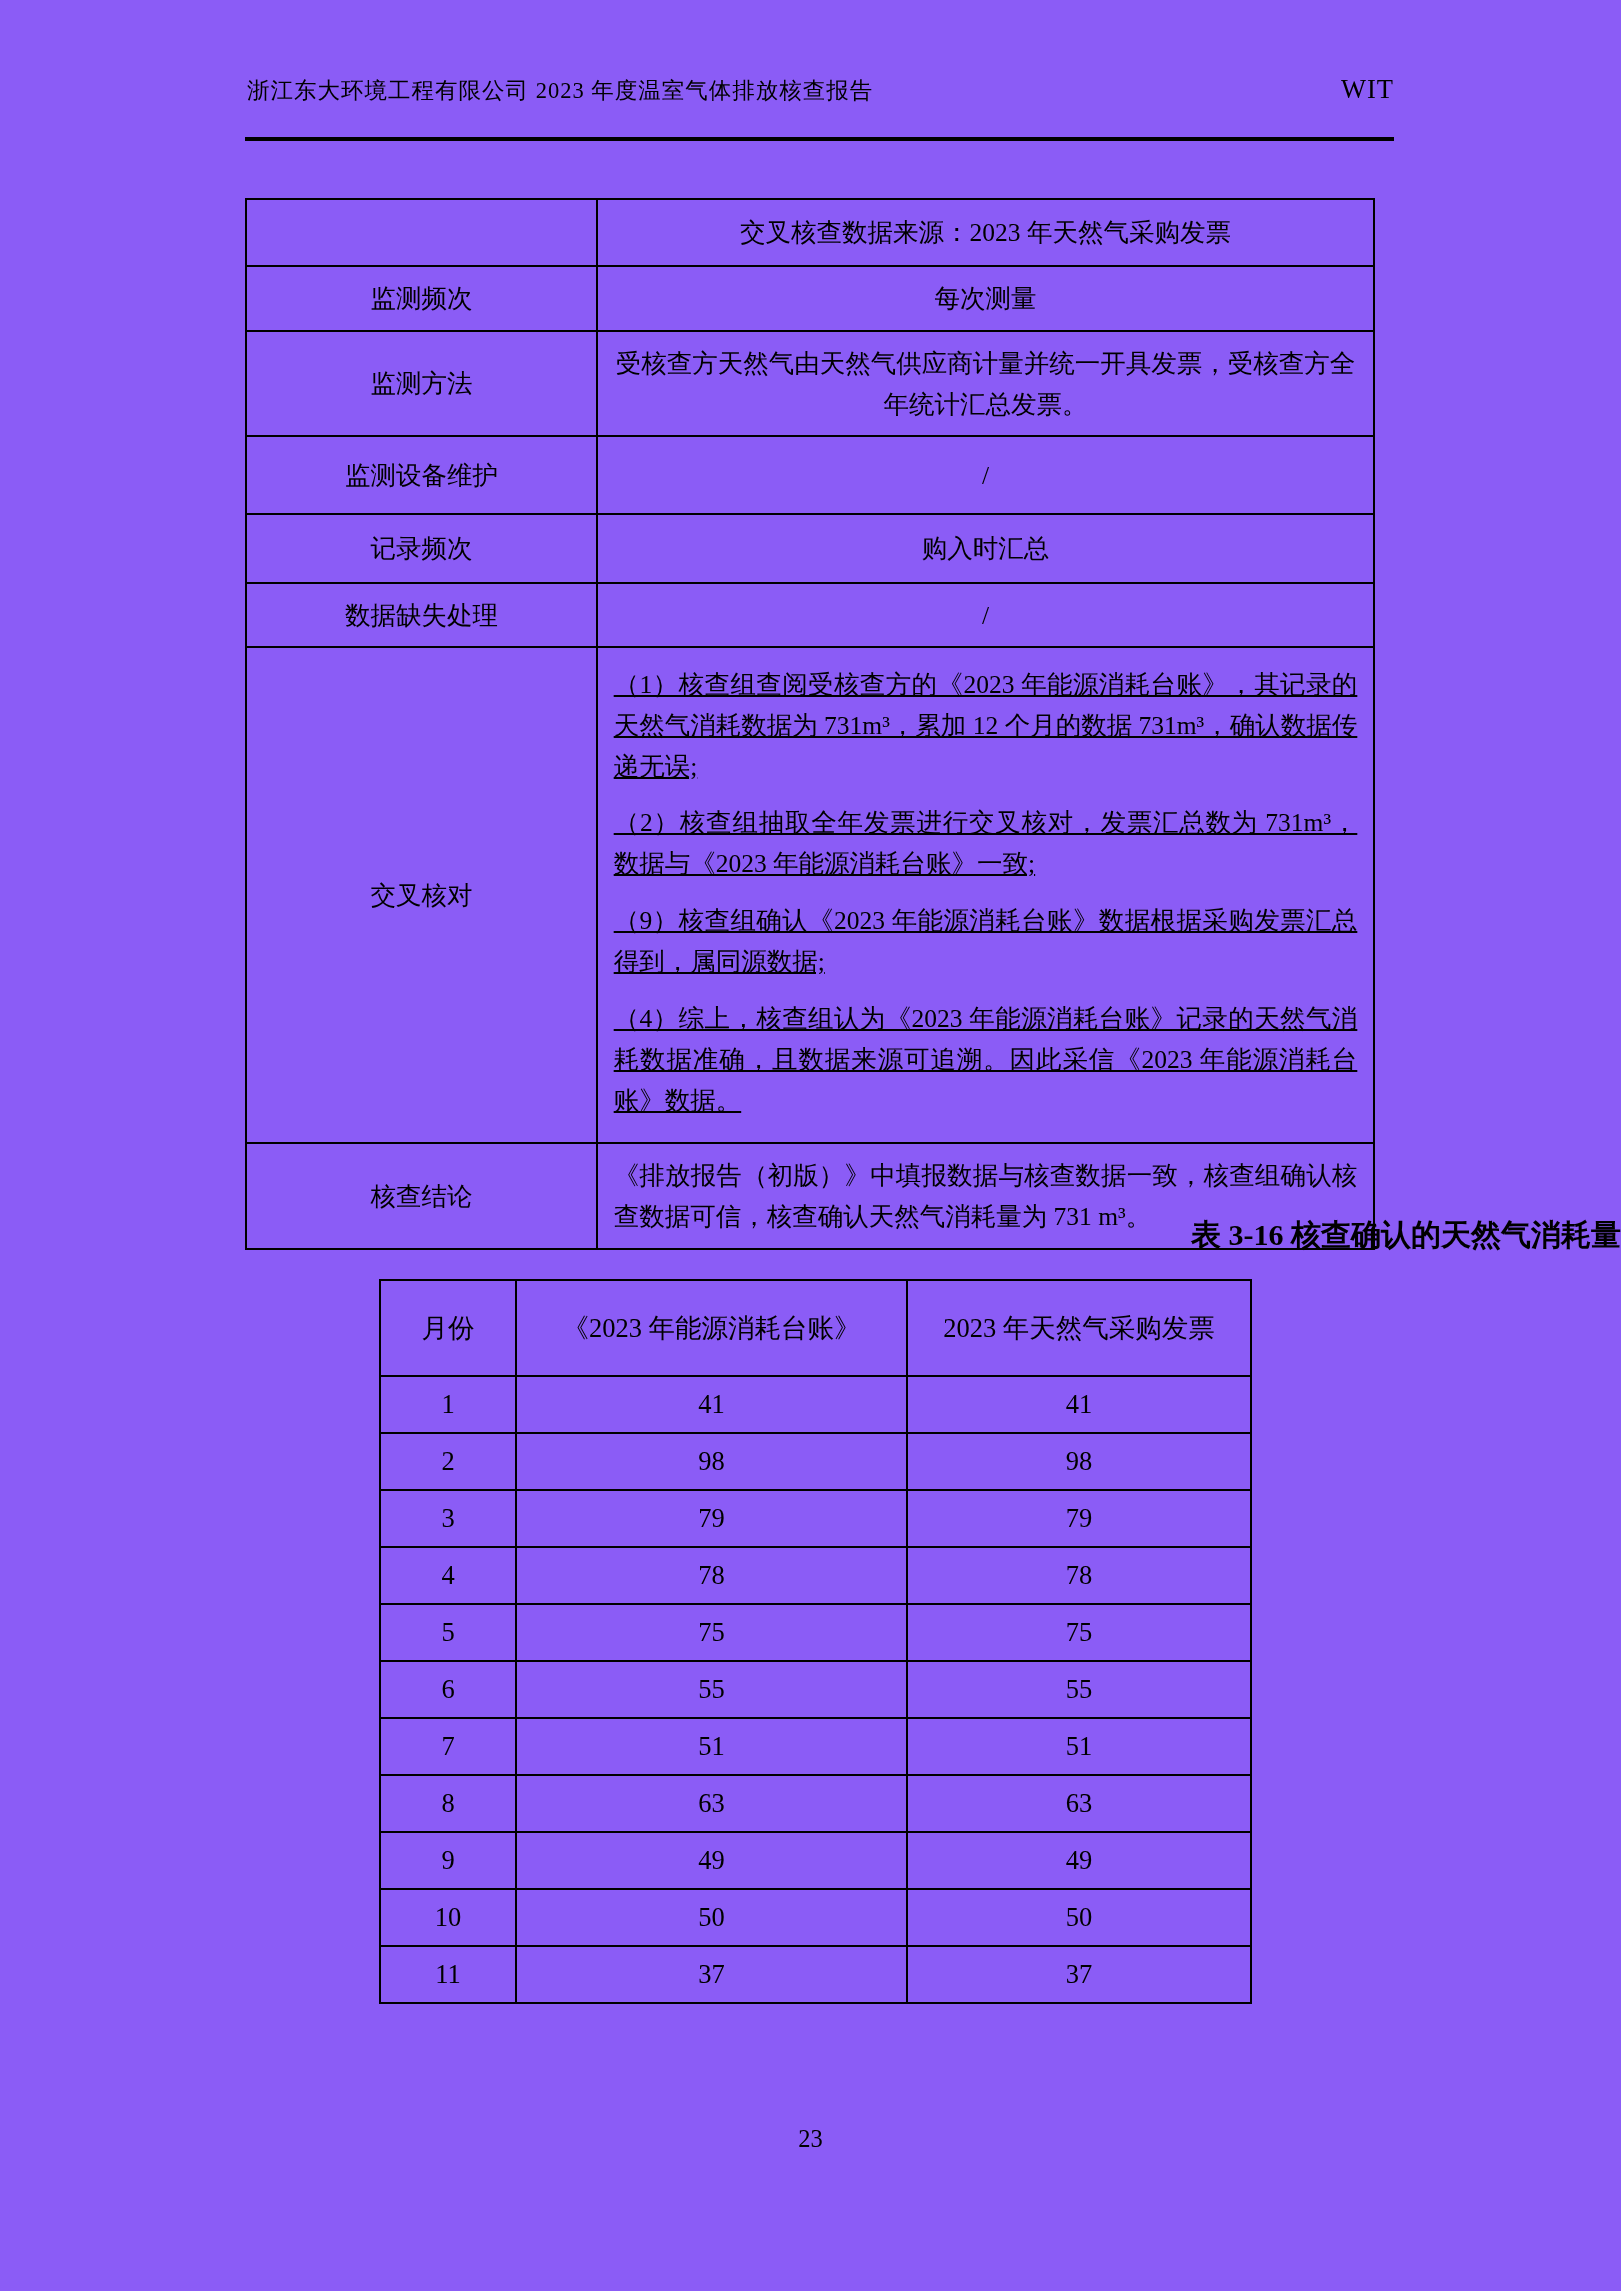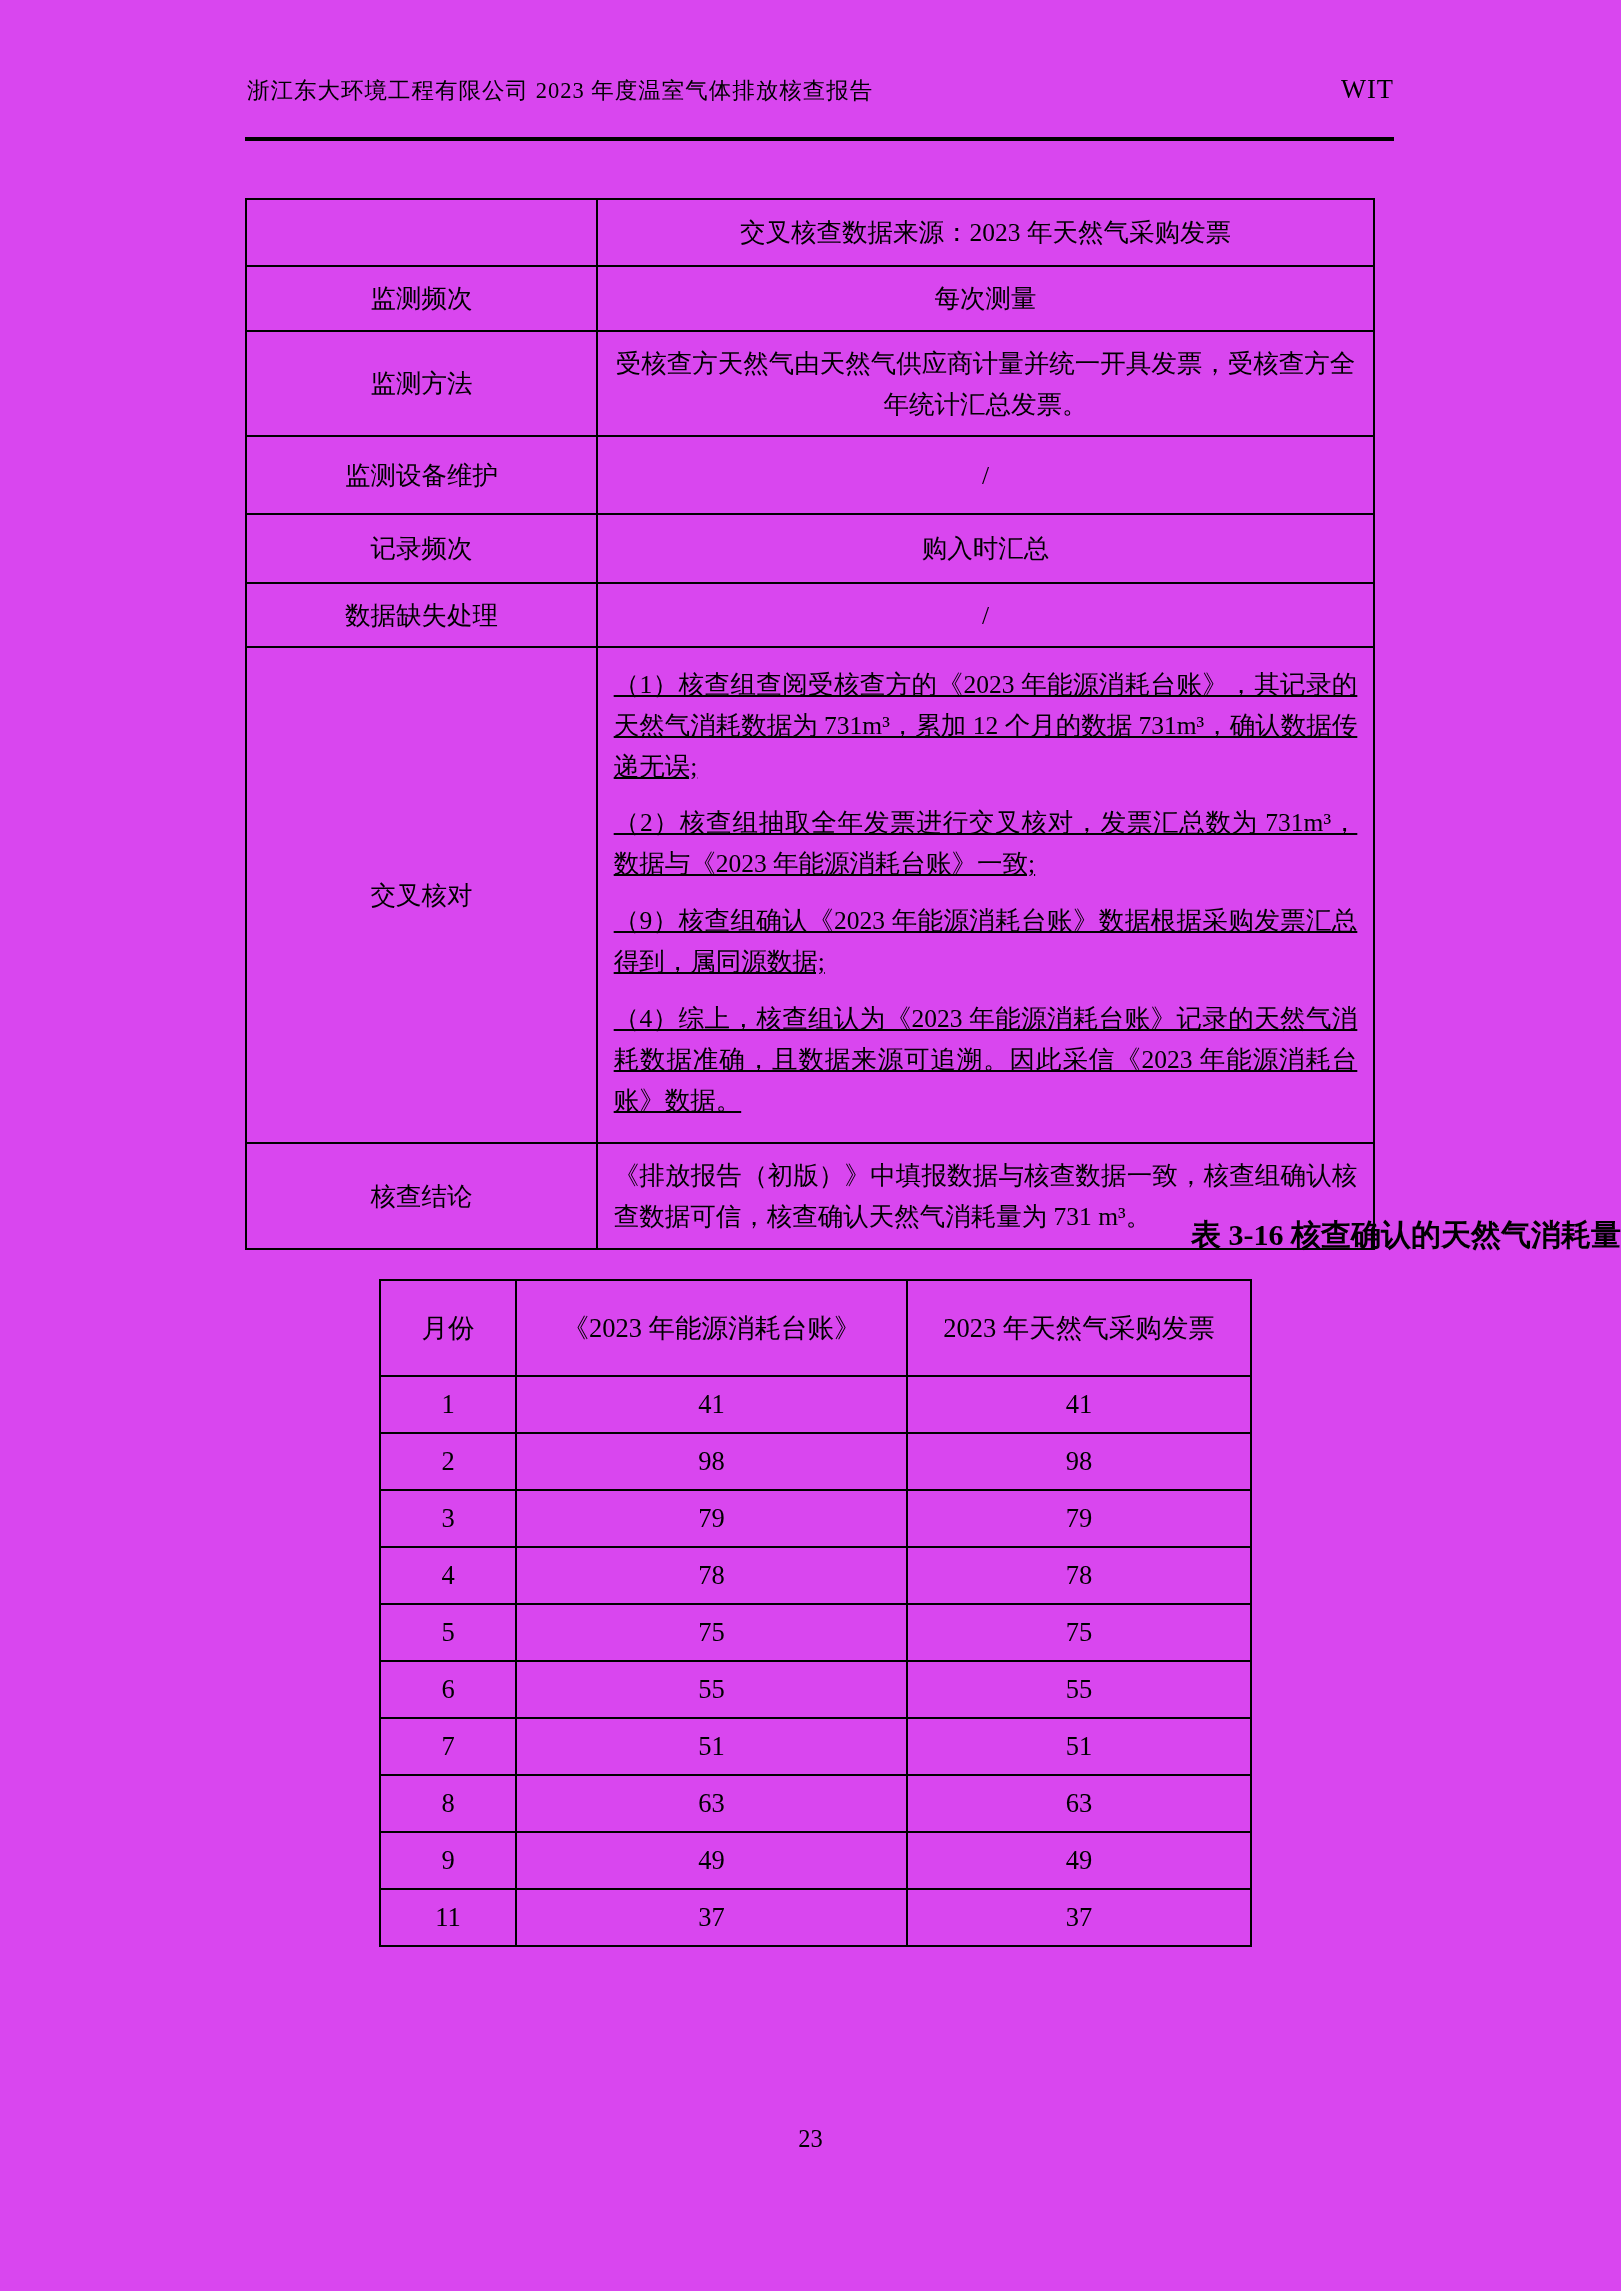--- a/index.html
+++ b/index.html
@@ -1,21 +1,21 @@
 <!DOCTYPE html>
 <html lang="zh"><head>
 <meta charset="utf-8">
 <style>
   * { box-sizing: border-box; }
   html, body { margin: 0; padding: 0; background: #ffffff; }
   .page {
     position: relative;
     width: 1621px;
     height: 2292px;
-    background: #d946ef;
+    background: #8b5cf6;
     color: #000000;
     font-family: "Liberation Serif", "DejaVu Serif", serif;
     overflow: hidden;
   }
 
   
   .header {
     position: absolute;
     top: 74px;
     left: 247px;
@@ -205,20 +205,25 @@
         <td>8</td>
         <td>63</td>
         <td>63</td>
       </tr>
       <tr>
         <td>9</td>
         <td>49</td>
         <td>49</td>
       </tr>
       <tr>
+        <td>10</td>
+        <td>50</td>
+        <td>50</td>
+      </tr>
+      <tr>
         <td>11</td>
         <td>37</td>
         <td>37</td>
       </tr>
     </tbody>
   </table>
 
   <div class="page-number">23</div>
 
 </div>

